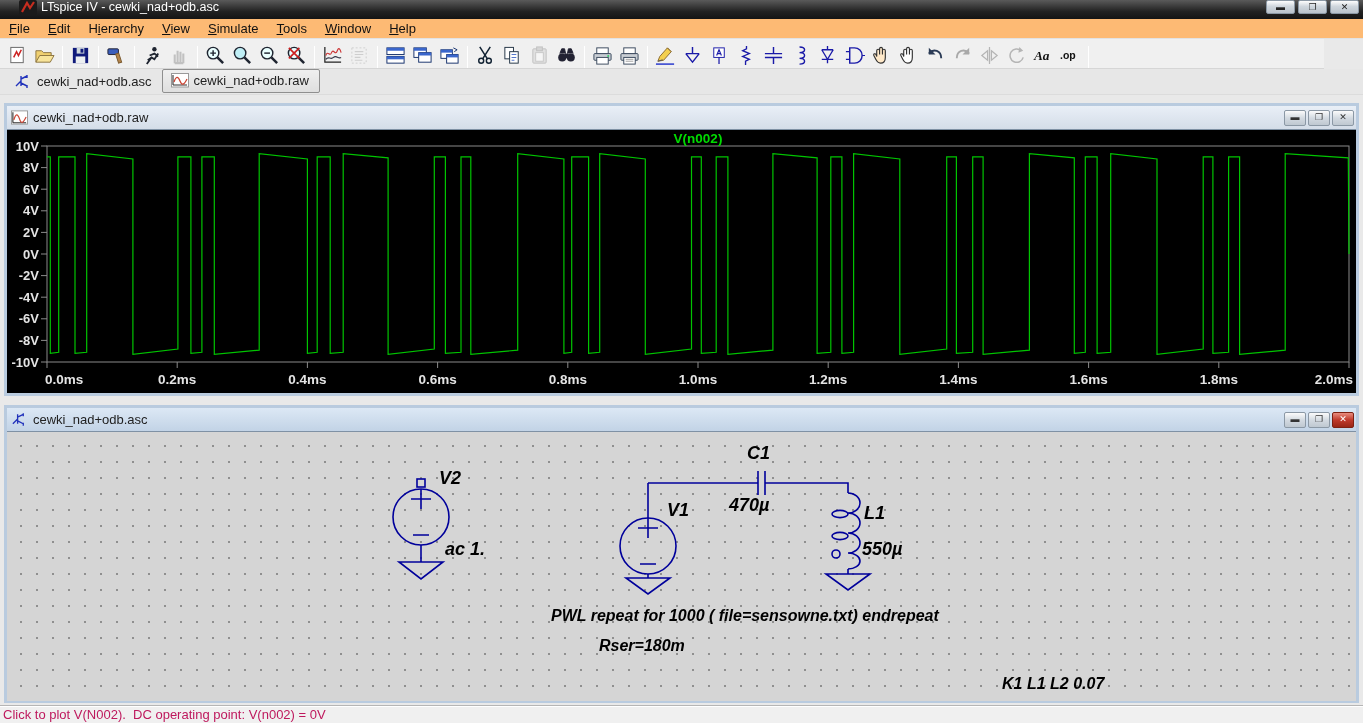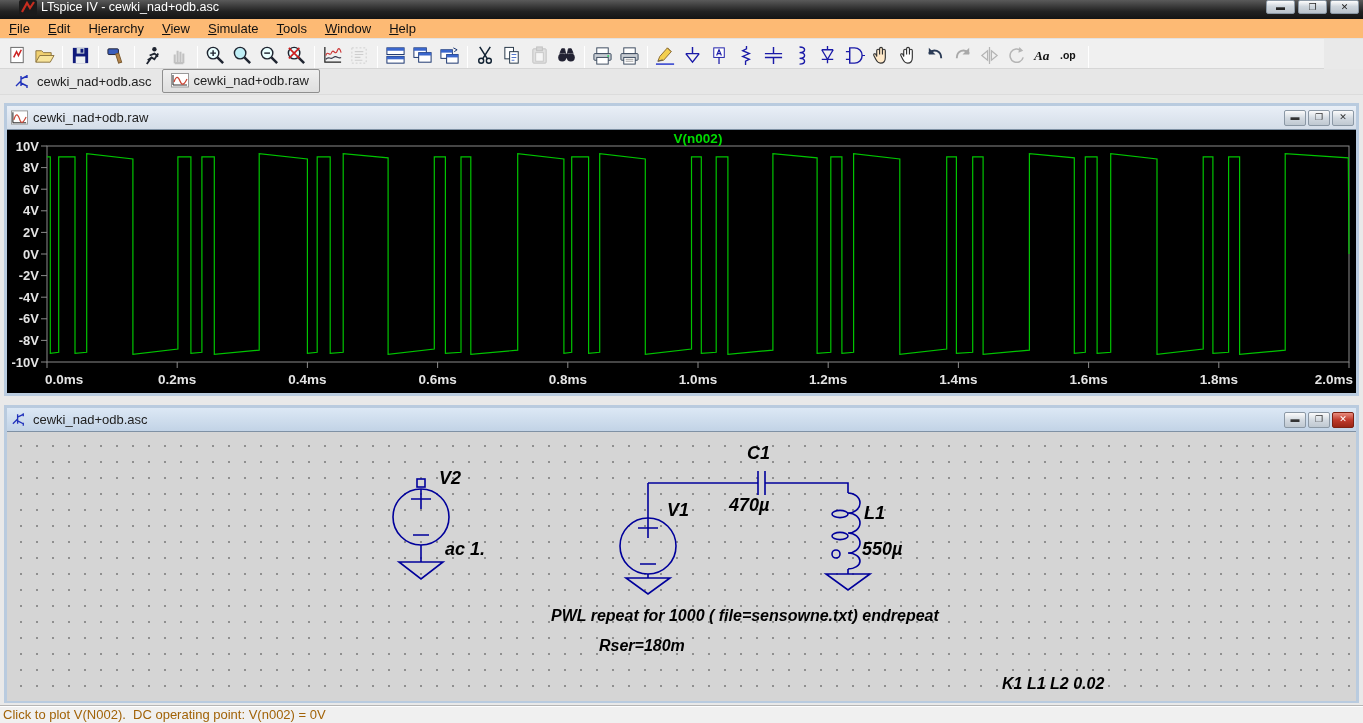--- a/index.html
+++ b/index.html
@@ -54,21 +54,21 @@
   #sch-win{left:4px;top:405px;width:1355px;height:298px;}
   #sch-canvas{position:relative;width:100%;height:269px;background:#d5d5d5;
     background-image:radial-gradient(#8f8f8f 0.8px,transparent 1px);background-size:16px 16px;background-position:6px 6px;}
   #sch-canvas svg{position:absolute;left:0;top:0;}
   .slabel{position:absolute;font-weight:bold;color:#000;white-space:pre;font-style:italic;}
   .sl18{font-size:18px;}
   .sl19{font-size:16px;}
   
   .statusbar{position:absolute;left:0;top:705px;width:1363px;height:18px;background:#f0f0f0;
     border-top:1px solid #b5b5b5;box-shadow:0 1px 0 #fff inset;
-    font-size:13px;color:#a16207;display:flex;align-items:center;padding-left:3px;white-space:pre;}
+    font-size:13px;color:#be185d;display:flex;align-items:center;padding-left:3px;white-space:pre;}
 </style>
 </head>
 <body>
 
 <div id="app">
 
   <div class="titlebar">
     <svg class="appicon" viewBox="0 0 18 15">
       <rect x="0" y="0" width="18" height="15" rx="2" fill="#1b1b1b"></rect>
       <path d="M3 12L8 3l3 5 4-6" stroke="#c62d1f" stroke-width="2.2" fill="none"></path>
@@ -460,21 +460,21 @@
         </svg>
       <div class="slabel sl18" style="left:432px;top:36px">V2</div>
       <div class="slabel sl18" style="left:438px;top:107px">ac 1.</div>
       <div class="slabel sl18" style="left:660px;top:68px">V1</div>
       <div class="slabel sl18" style="left:740px;top:11px">C1</div>
       <div class="slabel sl18" style="left:722px;top:63px">470µ</div>
       <div class="slabel sl18" style="left:857px;top:71px">L1</div>
       <div class="slabel sl18" style="left:855px;top:107px">550µ</div>
       <div class="slabel sl19" style="left:544px;top:175px">PWL repeat for 1000 ( file=sensowne.txt) endrepeat</div>
       <div class="slabel sl19" style="left:592px;top:205px">Rser=180m</div>
-      <div class="slabel sl19" style="left:995px;top:243px">K1 L1 L2 0.02</div>
+      <div class="slabel sl19" style="left:995px;top:243px">K1 L1 L2 0.07</div>
     </div>
   </div>
 
   <div class="statusbar">
     <span>Click to plot V(N002).  DC operating point: V(n002) = 0V</span>
   </div>
 
 </div>
 
 </body></html>

